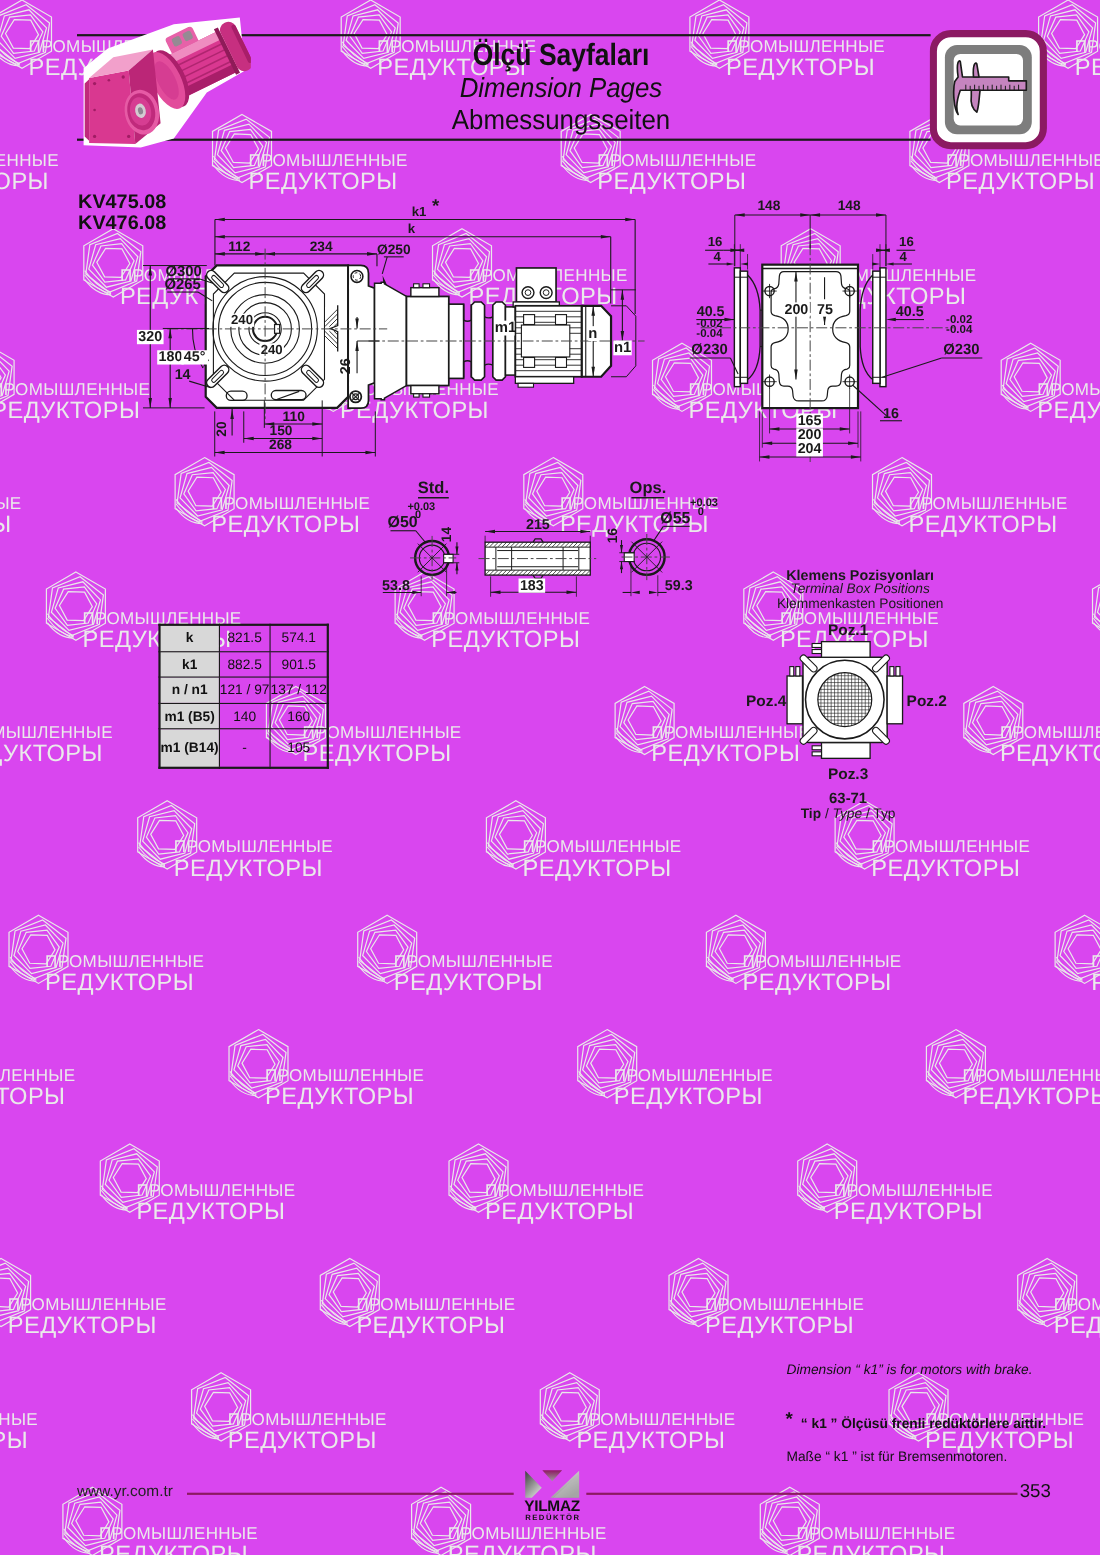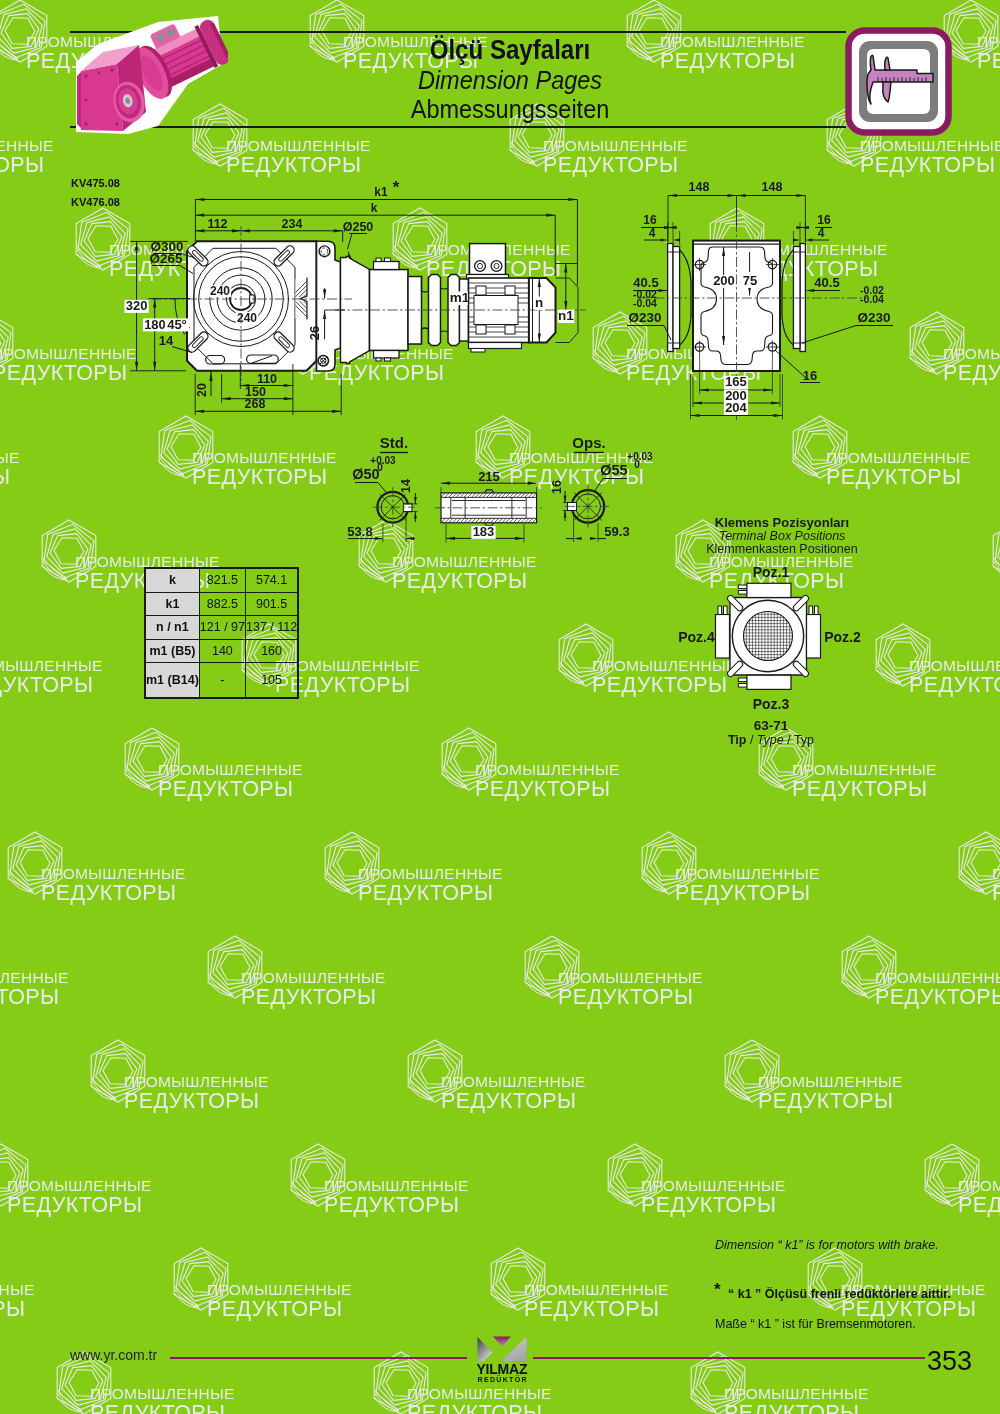--- a/index.html
+++ b/index.html
@@ -1,16 +1,16 @@
 <!DOCTYPE html>
 <html><head><meta charset="utf-8">
 <style>
 html,body{margin:0;padding:0;background:#fff;}
 body{font-family:"Liberation Sans",sans-serif;}
-#page{position:relative;width:1000px;height:1414px;overflow:hidden;background:#84cc16;}
+#page{position:relative;width:1000px;height:1414px;overflow:hidden;background:#d946ef;}
 table td{border:1px solid #1a1a1a;text-align:center;height:22.5px;padding:0}
 td.lab{background:#d8d8d8;font-weight:bold}
 </style></head>
 <body>
 <div id="page">
 <svg width="1000" height="1414" style="position:absolute;left:0;top:0">
       <defs>
         <g id="wmu">
           <polygon points="32.0,0.0 58.8,15.5 58.8,46.5 32.0,62.0 5.2,46.5 5.2,15.5" fill="none" stroke="#e9e9e9" stroke-width="1.1"></polygon>
           <polygon points="35.8,4.3 57.0,20.9 53.3,47.6 28.2,57.7 7.0,41.1 10.7,14.4" fill="none" stroke="#e9e9e9" stroke-width="1.1"></polygon>
@@ -102,21 +102,21 @@
 
 <div style="position:absolute;left:70px;top:126px;width:776px;height:1.6px;background:#1a1a1a"></div>
 
 <div style="position:absolute;left:310px;top:34px;width:400px;text-align:center;font-size:28px;font-weight:bold;color:#111;transform:scaleX(0.86)">Ölçü Sayfaları</div>
 
 <div style="position:absolute;left:310px;top:66px;width:400px;text-align:center;font-size:25px;font-style:italic;color:#111;transform:scaleX(0.94)">Dimension Pages</div>
 
 <div style="position:absolute;left:310px;top:95px;width:400px;text-align:center;font-size:25px;color:#111;transform:scaleX(0.94)">Abmessungsseiten</div>
 
 
-<div style="position:absolute;left:71px;top:174px;font-size:11px;font-weight:bold;color:#111;line-height:19px">KV475.08<br>KV476.08</div>
+<div style="position:absolute;left:71px;top:174px;font-size:18px;font-weight:bold;color:#111;line-height:19px">KV475.08<br>KV476.08</div>
 
 <svg width="160" height="122" viewBox="0 0 160 122" style="position:absolute;left:68px;top:14px">
 
 <polygon points="8,48 30,30 90,8 150,2 155,50 120,70 90,112 60,120 8,118" fill="#ffffff"></polygon>
 <g>
 
 <g transform="rotate(-26 88 57)">
 <rect x="98" y="22" width="27" height="17" rx="3" fill="#e761a8"></rect>
 <rect x="103" y="25" width="8" height="8" rx="2" fill="#958a93"></rect>
 <rect x="114" y="25" width="8" height="8" rx="2" fill="#958a93"></rect>
@@ -743,21 +743,21 @@
 <div style="position:absolute;left:728px;top:1287px;font-size:12.5px;font-weight:bold;color:#111;white-space:nowrap">“ k1 ” Ölçüsü frenli redüktörlere aittir.</div>
 <div style="position:absolute;left:715px;top:1238px;font-size:12.5px;font-style:italic;color:#111;white-space:nowrap">Dimension “ k1” is for motors with brake.</div>
 <div style="position:absolute;left:715px;top:1317px;font-size:12.5px;color:#111;white-space:nowrap">Maße “ k1 ” ist für Bremsenmotoren.</div>
 
 <div style="position:absolute;left:70px;top:1347px;font-size:14px;color:#222">www.yr.com.tr</div>
 
 <div style="position:absolute;left:170px;top:1357px;width:297px;height:2px;background:#8b1a62"></div>
 
 <div style="position:absolute;left:533px;top:1357px;width:392px;height:2px;background:#8b1a62"></div>
 
-<div style="position:absolute;left:927px;top:1346px;font-size:27px;color:#111">353</div>
+<div style="position:absolute;left:927px;top:1346px;font-size:17px;color:#111">353</div>
 
 <svg width="56" height="54" viewBox="0 0 56 54" style="position:absolute;left:474px;top:1333px">
 <defs>
 <linearGradient id="lg1" x1="0" y1="0" x2="0.7" y2="1">
 <stop offset="0" stop-color="#3c3c3c"></stop>
           <stop offset="1" stop-color="#d9d9d9"></stop>
 </linearGradient>
 <linearGradient id="lg2" x1="0" y1="0" x2="0.6" y2="1">
 <stop offset="0" stop-color="#f5f5f5"></stop>
           <stop offset="1" stop-color="#8c8c8c"></stop>

